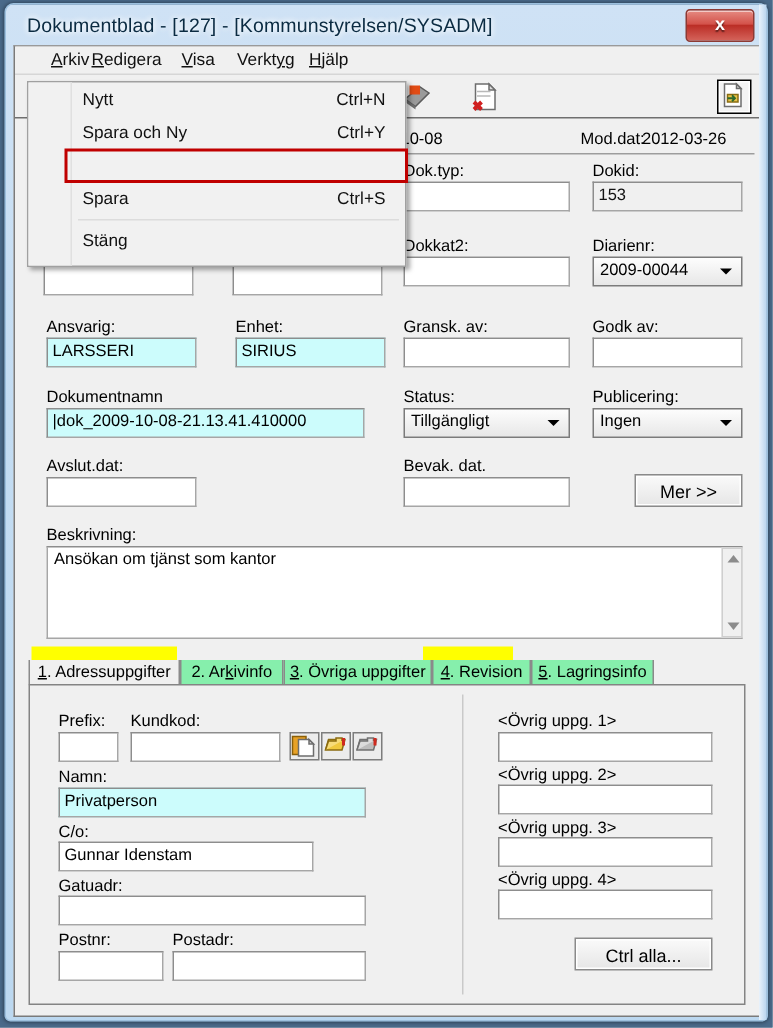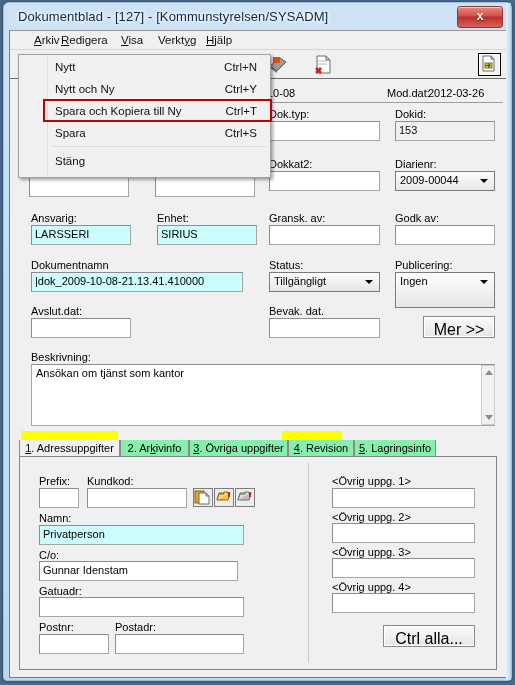--- a/index.html
+++ b/index.html
@@ -95,21 +95,21 @@
     padding:2px 0 0 4px;overflow:hidden;white-space:nowrap;cursor:pointer;
   }
   .combo .arw{
     position:absolute;right:6px;top:7px;width:0;height:0;
     border-left:4px solid transparent;border-right:4px solid transparent;
     border-top:4px solid #000;
   }
   .btn{
     position:absolute;box-sizing:border-box;text-align:center;
     background:linear-gradient(to bottom,#fafafa,#e6e6e6);
-    border:1px solid #8a8a8a;font-size:16px;color:#000;cursor:pointer;
+    border:1px solid #8a8a8a;font-size:12px;color:#000;cursor:pointer;
     box-shadow:inset 0 0 0 1px #fff;
   }
   .sep-line{position:absolute;background:#9d9d9d;height:1px;}
   .datestrip{position:absolute;font-size:11px;color:#000;white-space:nowrap;}
   
   .ta{
     position:absolute;box-sizing:border-box;background:#fff;
     border:1px solid #a6a6a6;border-top-color:#8d8d8d;
     font-size:11px;padding:2px 0 0 4px;overflow:hidden;
   }
@@ -241,21 +241,21 @@
     <div class="fld" style="left:385px;top:194px;width:100px;height:20px;"></div>
 
     <div class="lab" style="left:21px;top:228px;">Dokumentnamn</div>
     <div class="fld cyan" style="left:21px;top:241px;width:212px;height:20px;">|dok_2009-10-08-21.13.41.410000</div>
     <div class="lab" style="left:259px;top:228px;">Status:</div>
     <div class="combo" style="left:259px;top:241px;width:111px;height:20px;">
       <span>Tillgängligt</span>
       <span class="arw"></span>
     </div>
     <div class="lab" style="left:385px;top:228px;">Publicering:</div>
-    <div class="combo" style="left:385px;top:241px;width:100px;height:36px;">
+    <div class="combo" style="left:385px;top:241px;width:100px;height:20px;">
       <span>Ingen</span>
       <span class="arw"></span>
     </div>
 
     <div class="lab" style="left:21px;top:274px;">Avslut.dat:</div>
     <div class="fld" style="left:21px;top:287px;width:100px;height:20px;"></div>
     <div class="lab" style="left:259px;top:274px;">Bevak. dat.</div>
     <div class="fld" style="left:259px;top:287px;width:111px;height:20px;"></div>
     <div class="btn" style="left:413px;top:285px;width:72px;height:22px;padding-top:4px;">Mer &gt;&gt;</div>
 
@@ -305,21 +305,21 @@
             <path d="M2,11 L4,4 L15,4 L13,11 Z" fill="#bdbdbd" stroke="#707070"></path>
             <path d="M2,11 L4,5 L9,5 L9,3 L13,3 L13,5" fill="#dcdcdc" stroke="#707070"></path>
             <rect x="13" y="3" width="2" height="5" fill="#cf2a1f"></rect>
           </svg>
         </div>
 
         <div class="lab" style="left:14px;top:51px;">Namn:</div>
         <div class="fld cyan" style="left:14px;top:64px;width:205px;height:20px;">Privatperson</div>
 
         <div class="lab" style="left:14px;top:88px;">C/o:</div>
-        <div class="fld" style="left:14px;top:100px;width:199px;height:20px;">Gunnar Idenstam</div>
+        <div class="fld" style="left:14px;top:100px;width:170px;height:20px;">Gunnar Idenstam</div>
 
         <div class="lab" style="left:14px;top:124px;">Gatuadr:</div>
         <div class="fld" style="left:14px;top:136px;width:205px;height:20px;"></div>
 
         <div class="lab" style="left:14px;top:160px;">Postnr:</div>
         <div class="fld" style="left:14px;top:173px;width:70px;height:20px;"></div>
         <div class="lab" style="left:90px;top:160px;">Postadr:</div>
         <div class="fld" style="left:90px;top:173px;width:129px;height:20px;"></div>
 
         <div class="lab" style="left:307px;top:14px;">&lt;Övrig uppg. 1&gt;</div>
@@ -335,26 +335,22 @@
     </div>
 
     <div class="popup">
       <div class="gutter"></div>
 
       <div class="p-item" style="top:2px;">
         <span class="lbl">Nytt</span>
         <span class="acc">Ctrl+N</span>
       </div>
       <div class="p-item" style="top:24px;">
-        <span class="lbl">Nytt och Ny</span>
+        <span class="lbl">Spara och Ny</span>
         <span class="acc">Ctrl+Y</span>
-      </div>
-      <div class="p-item" style="top:46px;">
-        <span class="lbl">Spara och Kopiera till Ny</span>
-        <span class="acc">Ctrl+T</span>
       </div>
       <div class="p-item" style="top:68px;">
         <span class="lbl">Spara</span>
         <span class="acc">Ctrl+S</span>
       </div>
       <div class="p-sep" style="top:91px;"></div>
       <div class="p-item" style="top:96px;">
         <span class="lbl">Stäng</span>
         <span class="acc"></span>
       </div>

